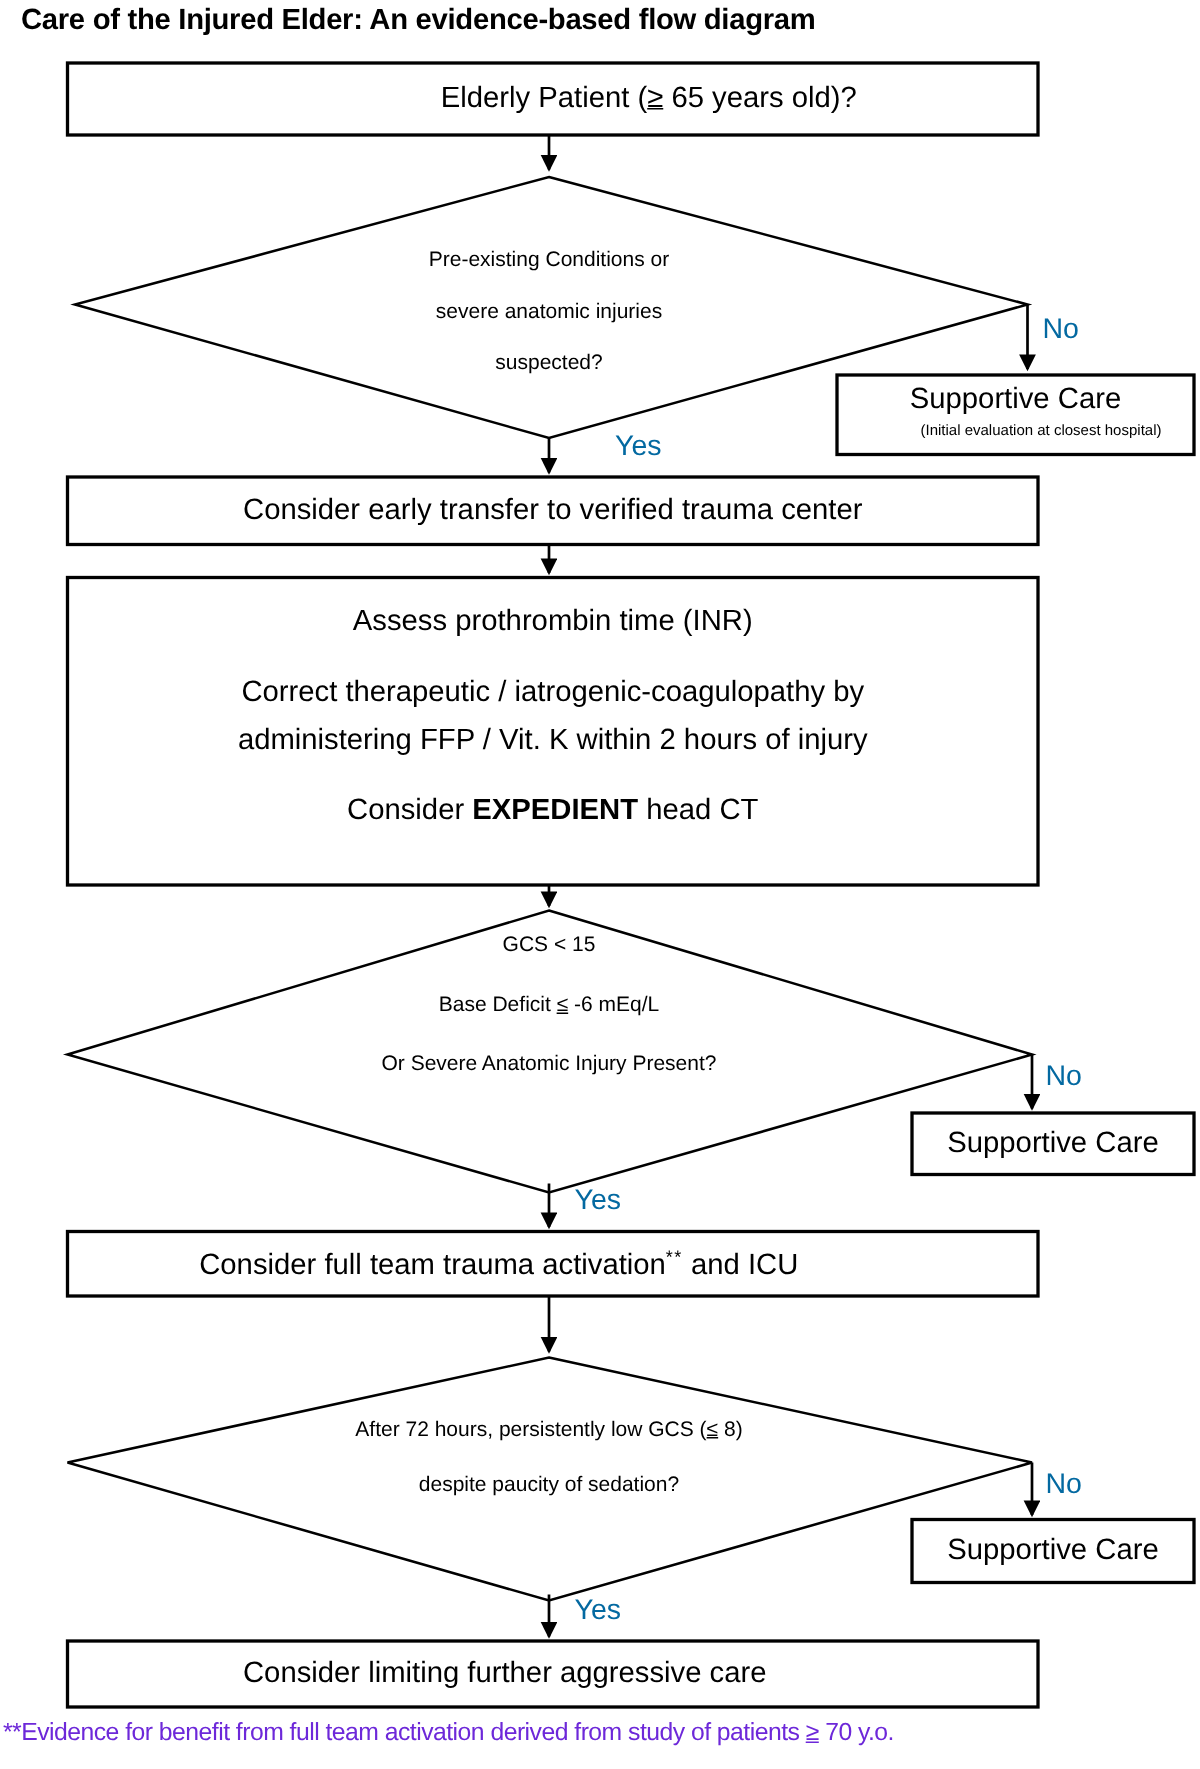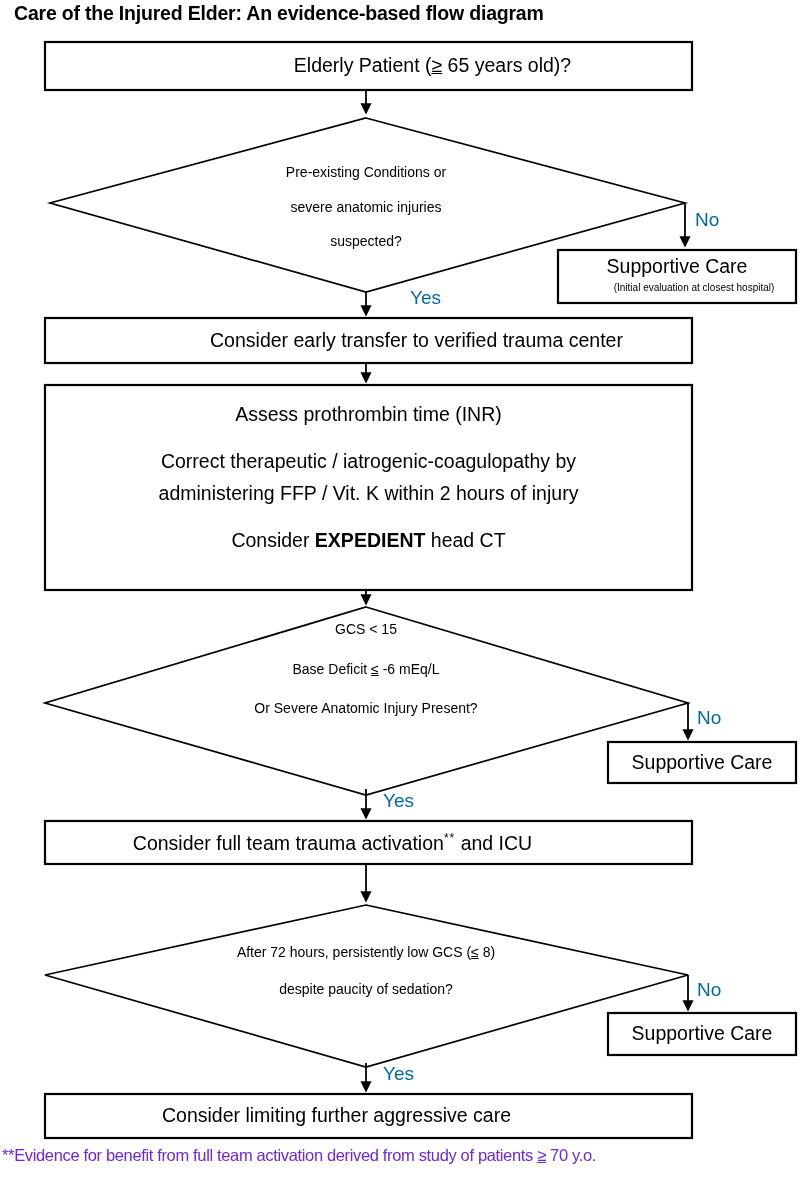--- a/index.html
+++ b/index.html
@@ -166,21 +166,21 @@
     <div>suspected?</div>
   </div>
 
   <div class="edge-label" style="left:695px; top:209px;">No</div>
 
   <div class="node-text t-box" style="left:558px; top:256px; width:238px;">Supportive Care</div>
   <div class="node-text t-box-sub" style="left:558px; top:283px; width:238px;">(Initial evaluation at closest hospital)</div>
 
   <div class="edge-label" style="left:410px; top:287px;">Yes</div>
 
-  <div class="node-text t-box" style="left:45px; top:330px; width:647px;margin-left:48px;">Consider early transfer to verified trauma center</div>
+  <div class="node-text t-box" style="left:45px; top:330px; width:647px;">Consider early transfer to verified trauma center</div>
 
   <div class="node-text t-box multi-line" style="left:45px; top:404px; width:647px;">
     <div>Assess prothrombin time (INR)</div>
     <div class="gap-line" style="height:27px;"></div>
     <div>Correct therapeutic / iatrogenic-coagulopathy by</div>
     <div class="gap-line" style="height:11px;"></div>
     <div>administering FFP / Vit. K within 2 hours of injury</div>
     <div class="gap-line" style="height:27px;"></div>
     <div>
       <span>Consider </span><span class="strongword">EXPEDIENT</span><span> head CT</span>

